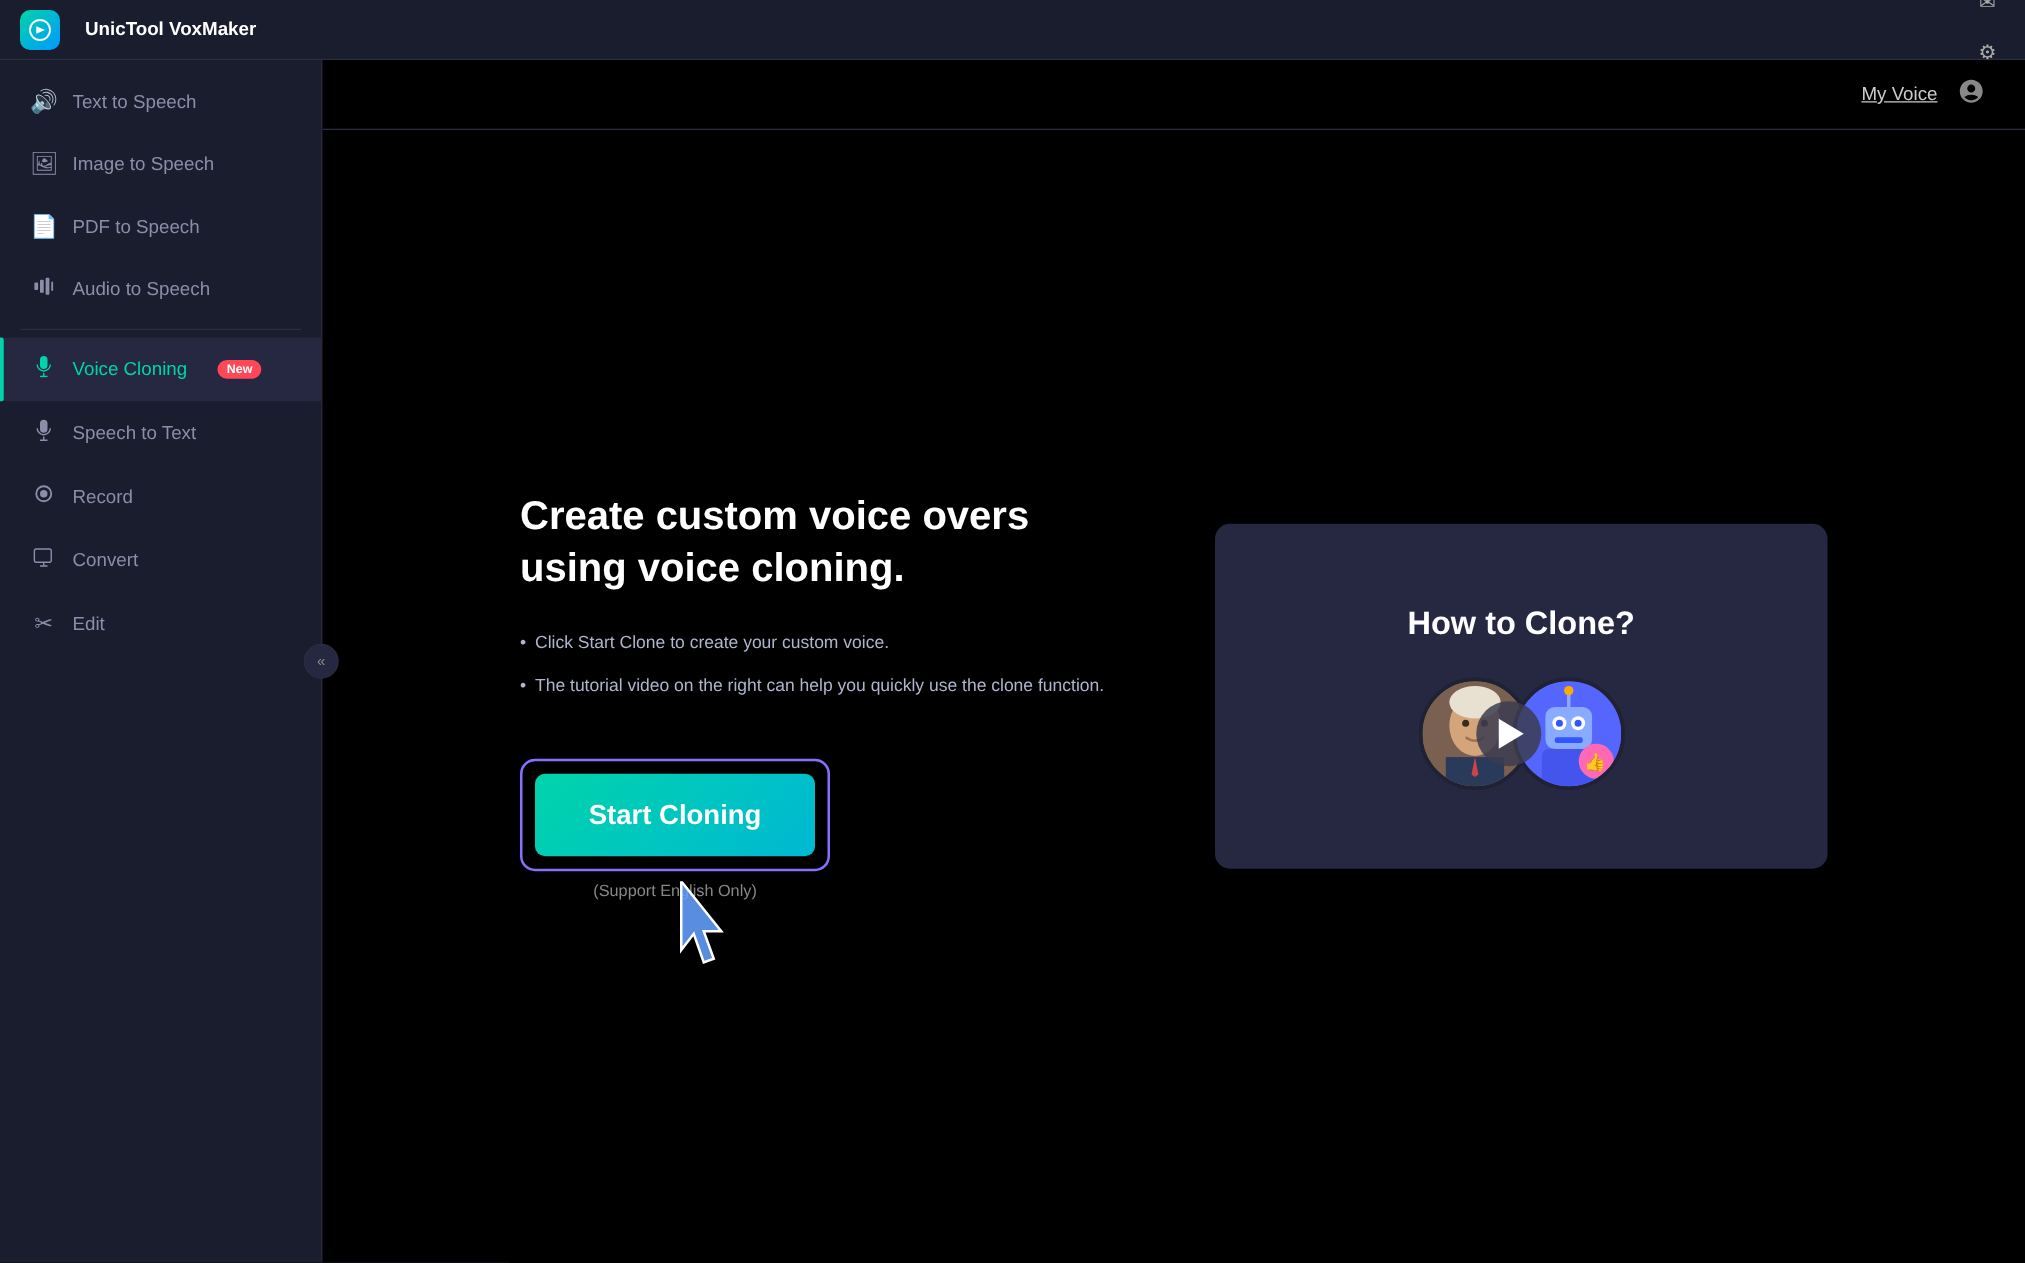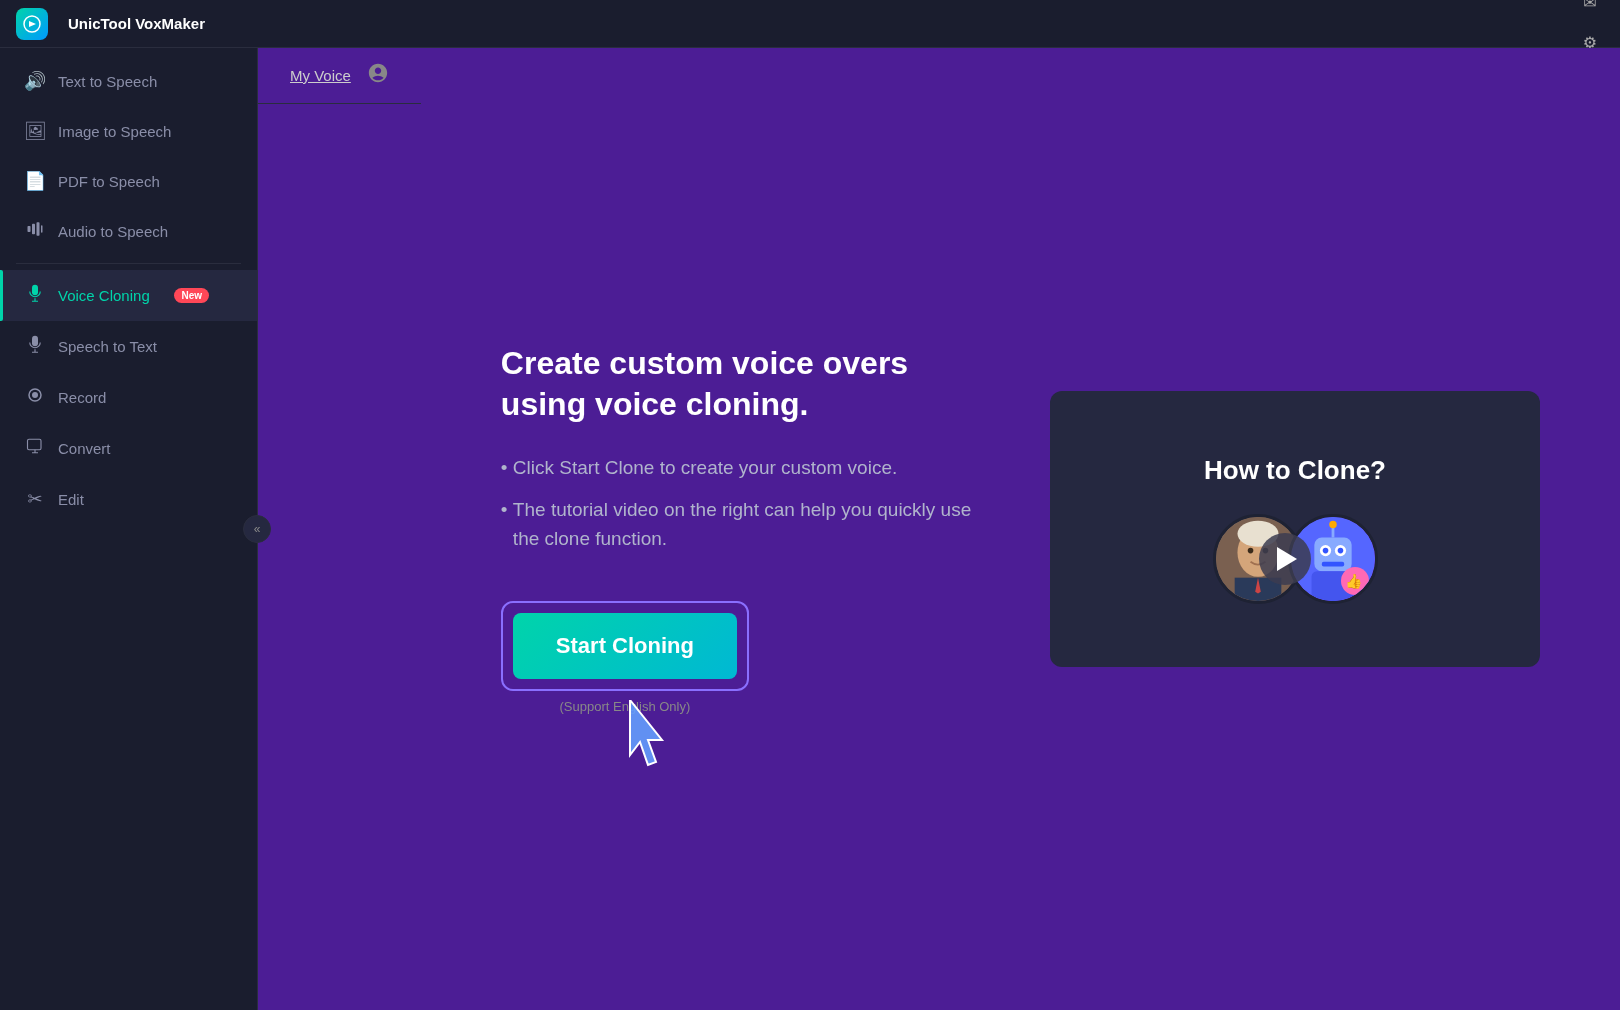--- a/index.html
+++ b/index.html
@@ -166,23 +166,23 @@
       justify-content: center;
       cursor: pointer;
       color: #888;
       font-size: 12px;
       z-index: 10;
     }
 
     
     .content {
       flex: 1;
-      background: #4c1d95;
-      display: flex;
-      flex-direction: row;
+      background: #000000;
+      display: flex;
+      flex-direction: column;
       overflow: hidden;
       position: relative;
       justify-content: space-between;
     }
 
     
     .content-topbar {
       height: 56px;
       display: flex;
       align-items: center;
@@ -227,21 +227,21 @@
       color: #fff;
       line-height: 1.3;
       margin-bottom: 28px;
     }
     .bullet-list {
       list-style: none;
       margin-bottom: 48px;
     }
     .bullet-list li {
       color: #b0b4cc;
-      font-size: 19px;
+      font-size: 14px;
       margin-bottom: 14px;
       padding-left: 12px;
       position: relative;
       line-height: 1.5;
     }
     .bullet-list li::before {
       content: '•';
       position: absolute;
       left: 0;
       color: #b0b4cc;

